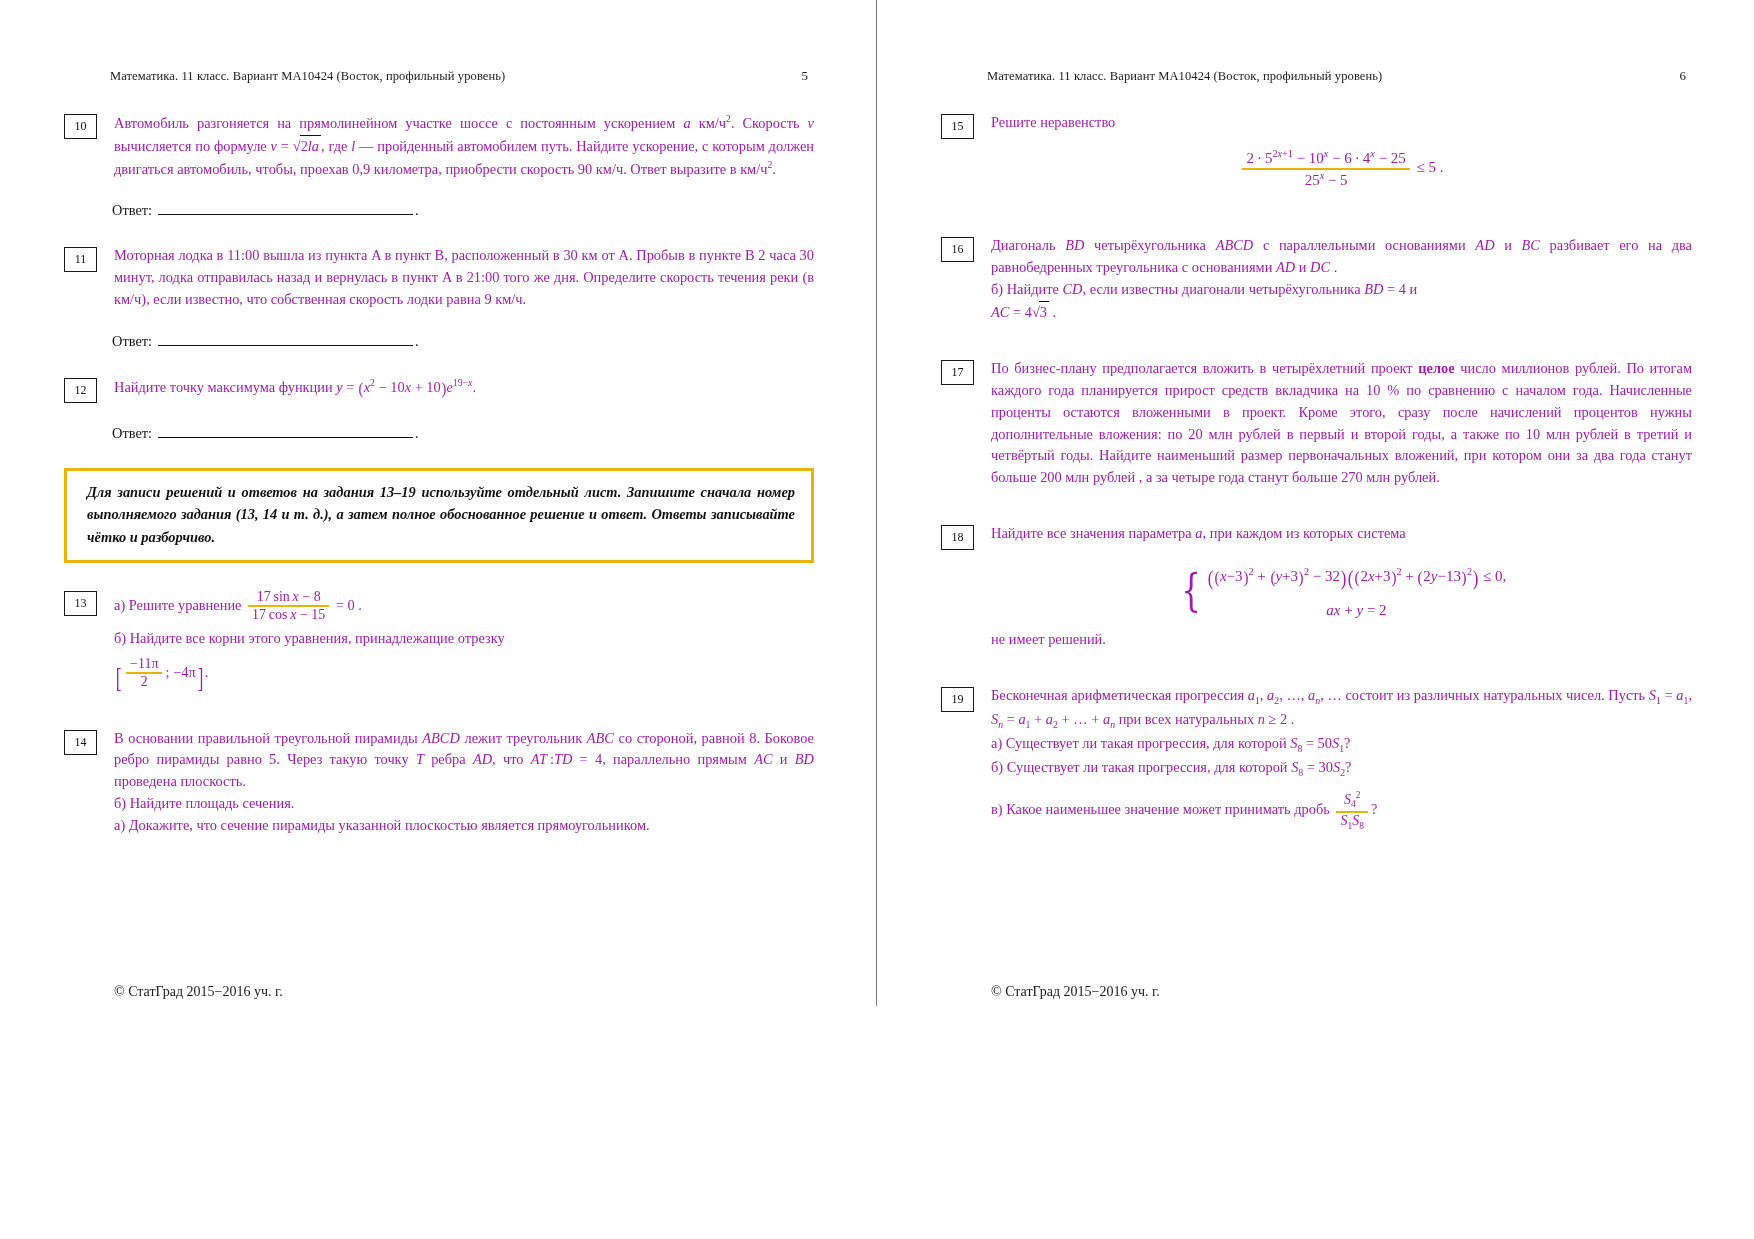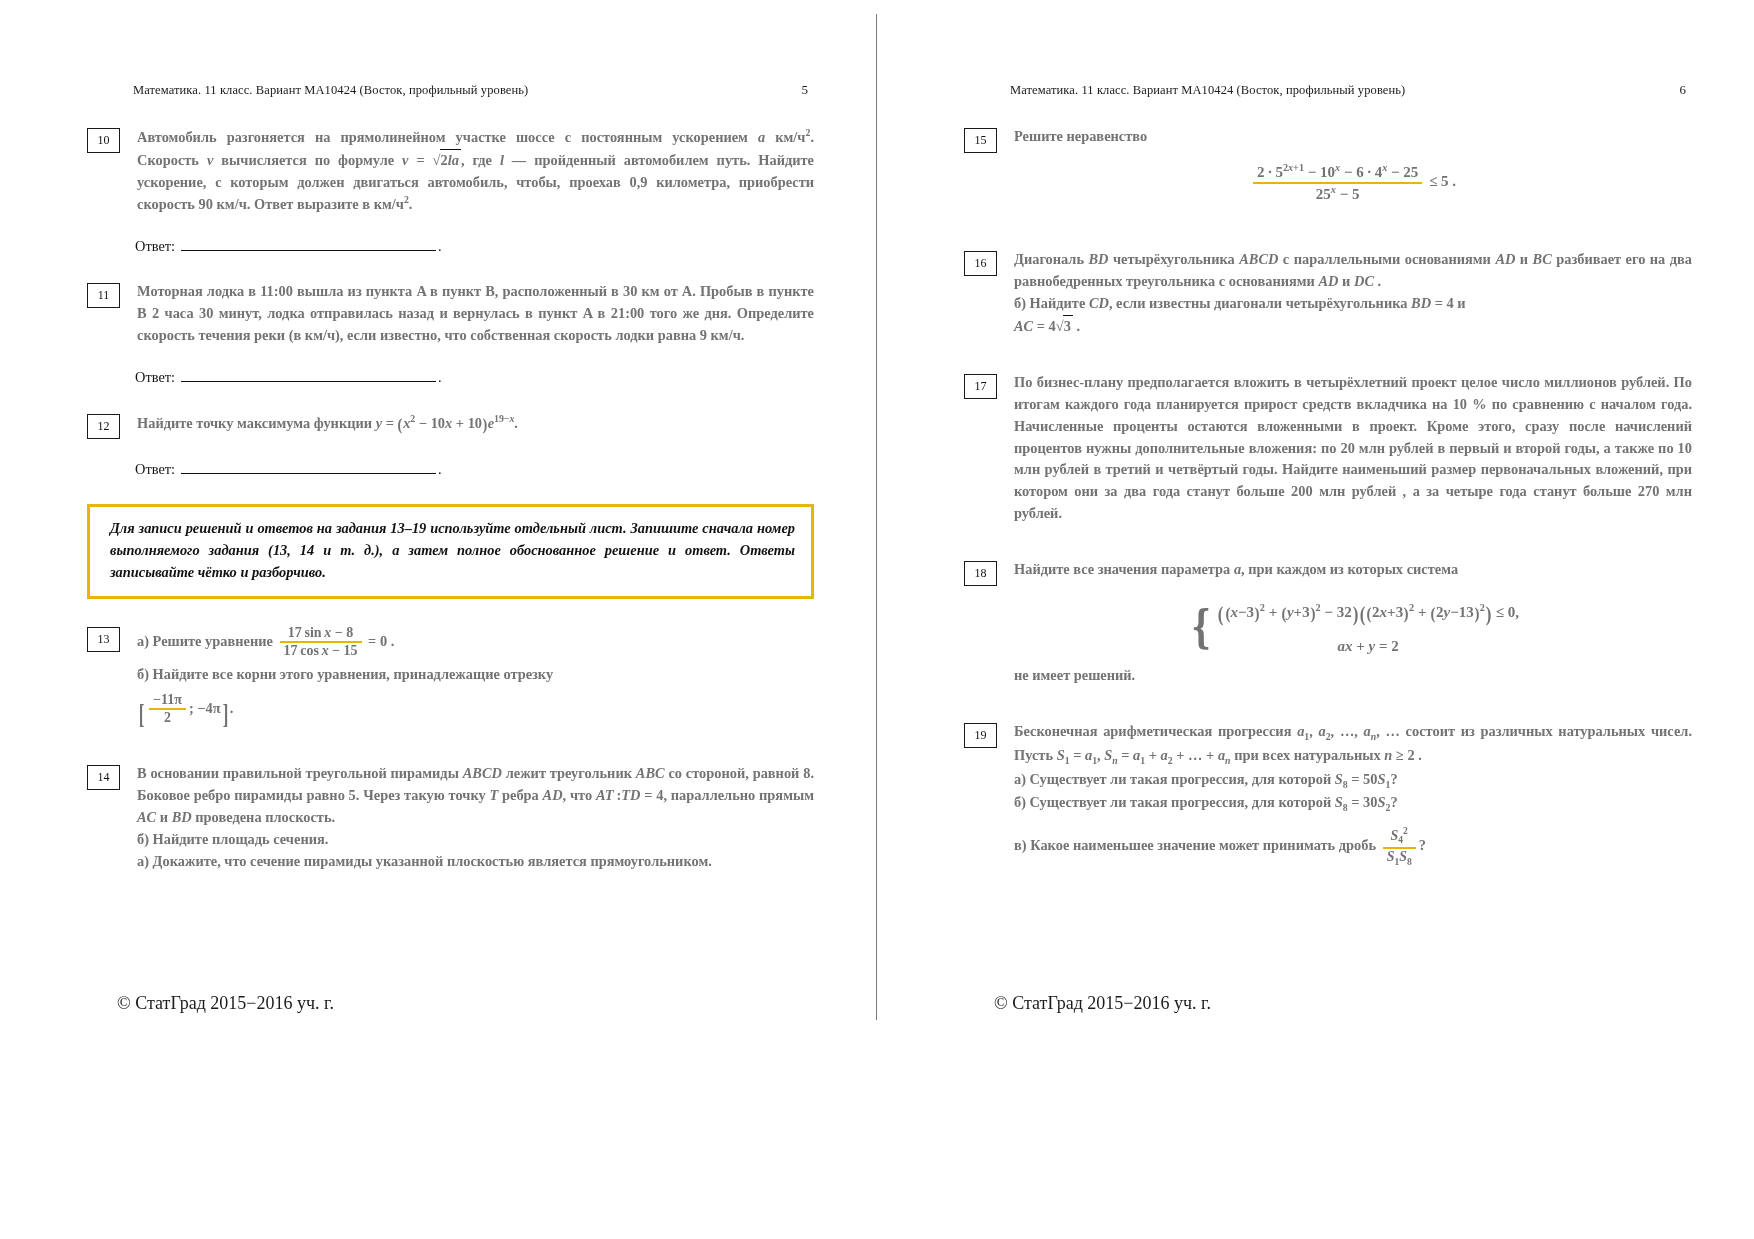--- a/index.html
+++ b/index.html
@@ -18,22 +18,21 @@
     position: relative;
     width: 1754px;
     height: 1239px;
     display: flex;
     box-sizing: border-box;
   }
   .page {
     position: relative;
     box-sizing: border-box;
     height: 1006px;
-    padding: 46px 46px 20px 69px;
-    margin-top: 14px;
+    padding: 46px 46px 20px 46px;
   }
   .page-left {
     width: 877px;
     border-right: 1px solid #7a7a7a;
   }
   .page-right {
     width: 877px;
   }
   .page-inner {
     position: relative;
@@ -73,22 +72,21 @@
     margin-right: 17px;
     margin-top: 2px;
     background: #fff;
   }
   .tasktext {
     flex: 1 1 auto;
     font-size: 14.4px;
     line-height: 1.52;
     text-align: justify;
     text-justify: inter-word;
-    color: #737373;
-    font-weight: bold;
+    color: #a21caf;
   }
   .tasktext p {
     margin: 0;
   }
   .answer-line {
     margin: 22px 0 26px 48px;
     font-size: 14.4px;
     white-space: nowrap;
   }
   .answer-line .rule {
@@ -104,22 +102,22 @@
     padding: 10px 16px 12px 20px;
     font-weight: bold;
     font-style: italic;
     font-size: 14.4px;
     line-height: 1.55;
     text-align: justify;
   }
   .footer {
     position: absolute;
     bottom: 8px;
-    left: 48px;
-    font-size: 18px;
+    left: 68px;
+    font-size: 14px;
     color: #1b1b1b;
   }
   
   .mi { font-style: italic; }
   .frac {
     display: inline-block;
     vertical-align: middle;
     text-align: center;
     margin: 0 3px;
     line-height: 1.18;

